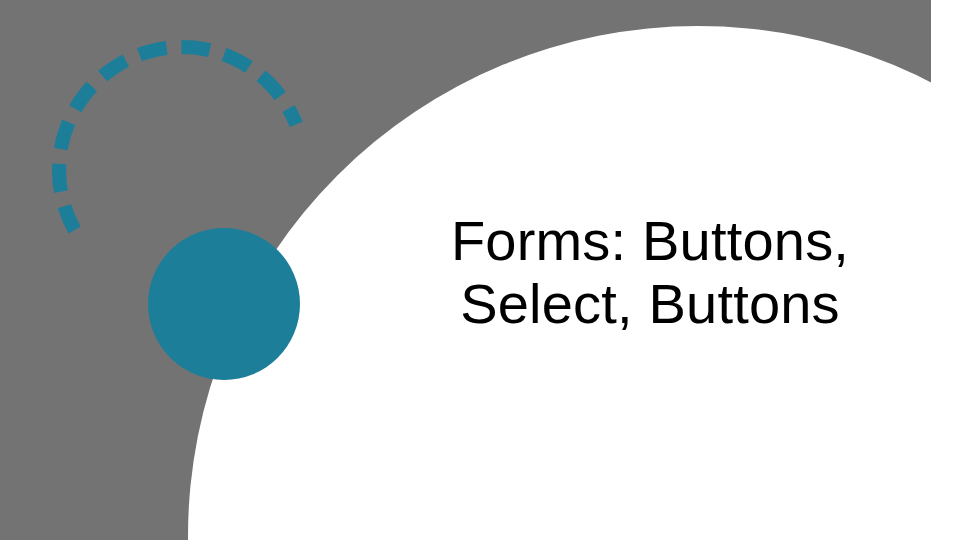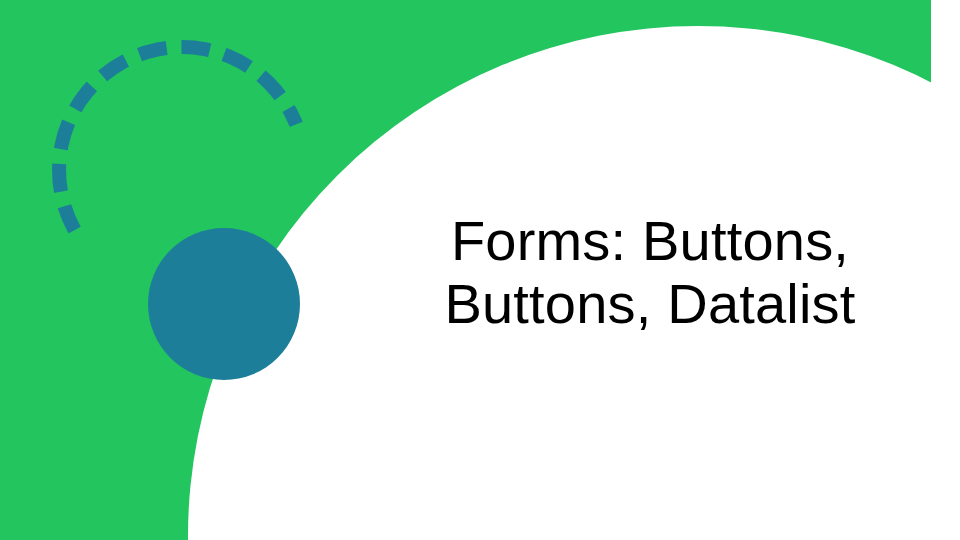--- a/index.html
+++ b/index.html
@@ -8,21 +8,21 @@
     width: 960px;
     height: 540px;
     overflow: hidden;
     font-family: Arial, Helvetica, sans-serif;
     background: #fff;
   }
   .slide {
     position: relative;
     width: 931px;
     height: 540px;
-    background: #22c55e;
+    background: #737373;
   }
   
   .big-circle {
     position: absolute;
     width: 1020px;
     height: 1020px;
     border-radius: 50%;
     background: #ffffff;
     left: 188px;
     top: 26px;
@@ -65,15 +65,15 @@
 </style>
 </head>
 <body>
 
 <div class="slide">
   <div class="big-circle"></div>
   <div class="dashed-arc"></div>
   <div class="small-circle"></div>
   <div class="title">
     <span>Forms: Buttons,</span><br>
-    <span>Buttons, Datalist</span>
+    <span>Select, Buttons</span>
   </div>
 </div>
 
 </body></html>

